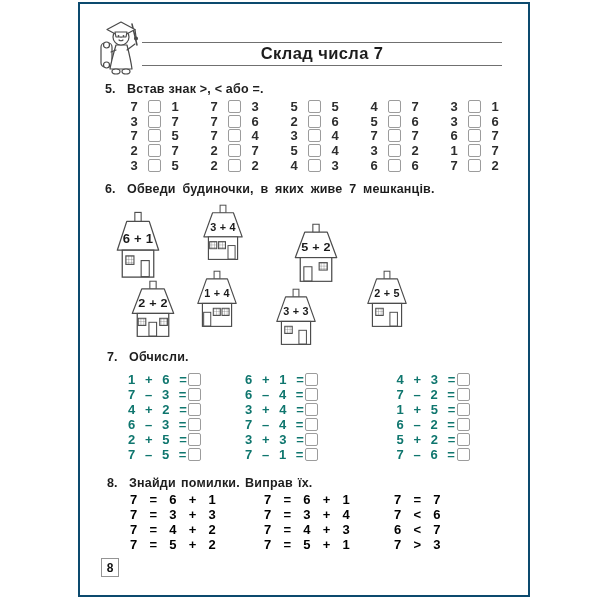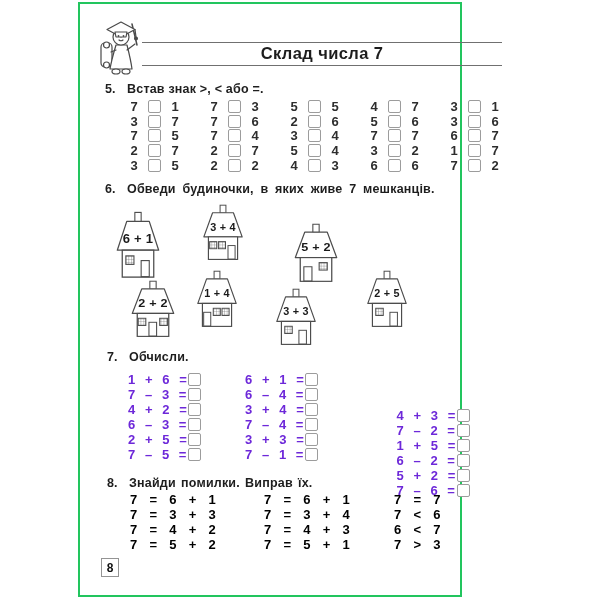--- a/index.html
+++ b/index.html
@@ -1,22 +1,22 @@
 <!DOCTYPE html>
 <html><head>
 <meta charset="utf-8">
 <style>
   html,body{margin:0;padding:0}
   body{
     width:600px;height:600px;position:relative;background:#ffffff;
     font-family:"Liberation Sans", sans-serif;color:#2b2b2b;overflow:hidden;
   }
   .page{
-    position:absolute;left:78px;top:2px;width:384px;height:595px;
-    border:2px solid #22c55e;background:#fff;box-sizing:border-box;
+    position:absolute;left:78px;top:2px;width:452px;height:595px;
+    border:2px solid #0c4a6e;background:#fff;box-sizing:border-box;
   }
   
   .titleline{position:absolute;left:62px;width:360px;height:1.3px;background:#707070}
   #title-line-top{top:38px}
   #title-line-bottom{top:61px}
   .title{
     position:absolute;left:62px;top:39px;width:360px;height:21px;line-height:21px;
     text-align:center;font-size:16.5px;font-weight:600;letter-spacing:.4px;color:#1d1d1d;
   }
   .mascot{position:absolute;left:18px;top:11px;z-index:3}
@@ -43,21 +43,21 @@
   }
   .cmp-cell .abox{margin:0 7px}
   
   #houses{position:absolute;left:0;top:0;width:100%;height:100%;pointer-events:none}
   .house{position:absolute;pointer-events:auto}
   .house svg{display:block}
   
   .col7{position:absolute;top:368px}
   .prob{display:flex;align-items:center;height:15px}
   .expr{
-    display:inline-block;width:57px;font-size:13px;font-weight:600;color:#6d28d9;
+    display:inline-block;width:57px;font-size:13px;font-weight:600;color:#0f766e;
     word-spacing:5.5px;letter-spacing:.3px;white-space:nowrap;
   }
   .prob .abox{margin-left:3px}
   
   .col8{position:absolute;top:488px}
   .prob8{display:flex;align-items:center;height:15px}
   .expr8{font-size:13px;font-weight:600;color:#000000;word-spacing:8px;letter-spacing:.3px;white-space:nowrap}
   
   .pagenum{
     position:absolute;left:21px;top:554px;width:16px;height:17px;
@@ -366,21 +366,21 @@
         </div>
         <div class="prob">
           <span class="expr">3 + 3 =</span>
           <span class="abox"></span>
         </div>
         <div class="prob">
           <span class="expr">7 – 1 =</span>
           <span class="abox"></span>
         </div>
       </div>
-      <div class="col7" style="left: 316.5px; margin-top: 36px;">
+      <div class="col7" style="left: 316.5px;">
         <div class="prob">
           <span class="expr">4 + 3 =</span>
           <span class="abox"></span>
         </div>
         <div class="prob">
           <span class="expr">7 – 2 =</span>
           <span class="abox"></span>
         </div>
         <div class="prob">
           <span class="expr">1 + 5 =</span>

